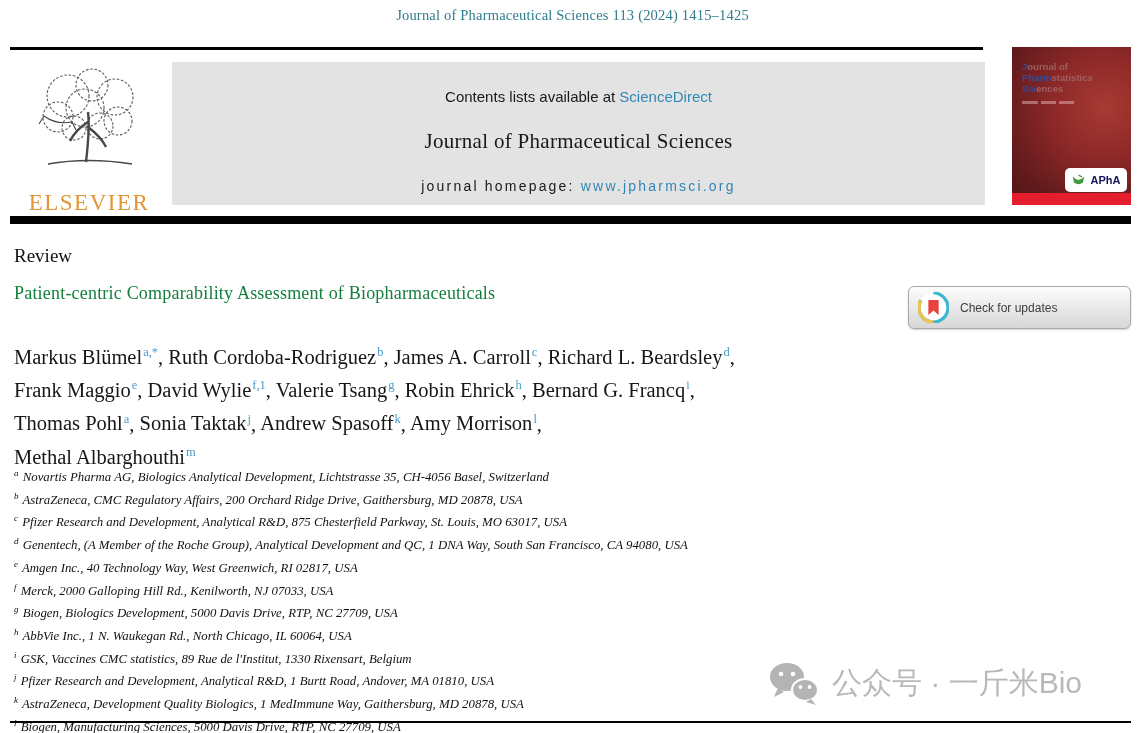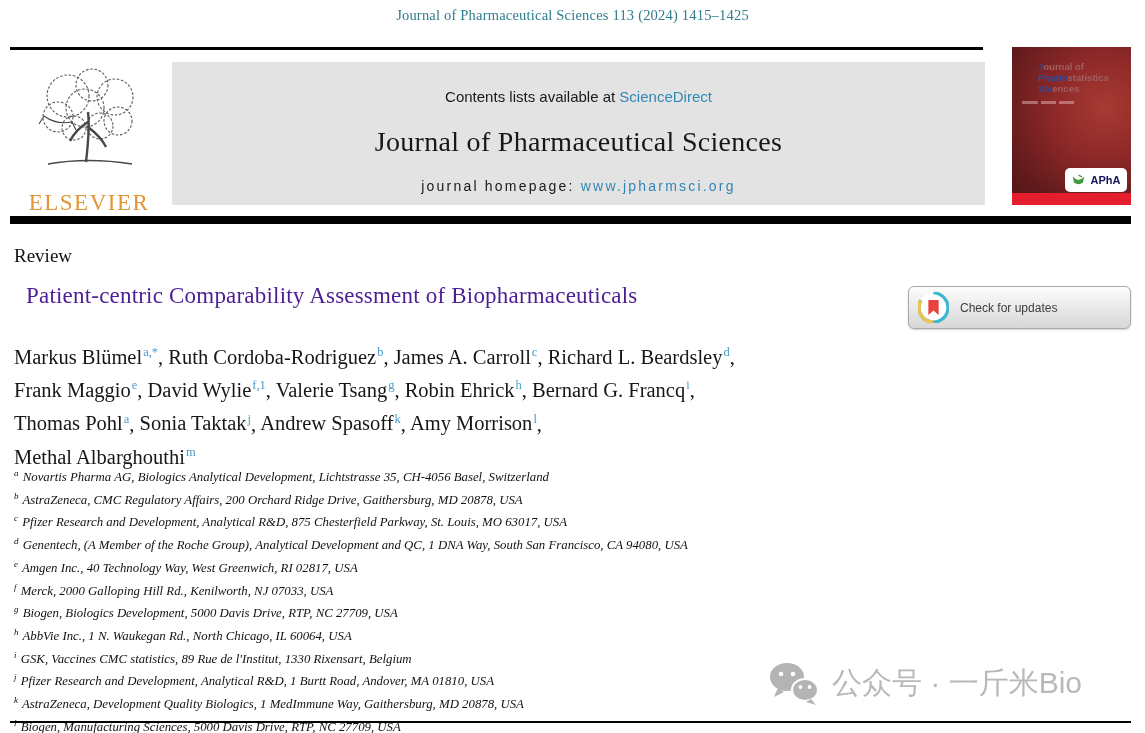--- a/index.html
+++ b/index.html
@@ -33,47 +33,47 @@
 
   
   .banner {
     position: absolute; left: 172px; top: 62px; width: 813px; height: 143px;
     background: #e3e3e3; display: flex; flex-direction: column;
     align-items: center; justify-content: space-between;
     padding: 26px 0 11px;
   }
   .contents-line { font-family: "Liberation Sans", "DejaVu Sans", sans-serif; font-size: 15px; color: #1a1a1a; }
   .contents-line .link { color: #3187b4; text-decoration: none; cursor: pointer; }
-  .journal-title { font-family: "Liberation Serif", serif; font-size: 28px; color: #181818; letter-spacing: 0.3px; }
+  .journal-title { font-family: "Liberation Serif", serif; font-size: 21px; color: #181818; letter-spacing: 0.3px; }
   .homepage-line { font-family: "Liberation Sans", "DejaVu Sans", sans-serif; font-size: 14px; color: #1a1a1a; letter-spacing: 2.2px; }
   .homepage-line .link { color: #3187b4; text-decoration: none; cursor: pointer; }
 
   
   .cover {
     position: absolute; left: 1012px; top: 47px; width: 119px; height: 158px;
     background: radial-gradient(circle at 78% 38%, #a83a33 0%, #8a2727 42%, #611a1c 78%, #501315 100%);
     cursor: pointer; overflow: hidden;
   }
-  .cover-title { position: absolute; left: 26px; top: 14px; font-family: "Liberation Sans", sans-serif; font-size: 9.5px; line-height: 11px; font-weight: bold; }
+  .cover-title { position: absolute; left: 10px; top: 14px; font-family: "Liberation Sans", sans-serif; font-size: 9.5px; line-height: 11px; font-weight: bold; }
   .cover-title b { color: #2b4ea3; }
   .cover-title .muted { color: #a06060; font-weight: bold; }
   .cover-volline { position: absolute; left: 10px; top: 54px; width: 52px; height: 3px;
     background: linear-gradient(90deg, rgba(220,170,170,.55) 0 30%, transparent 30% 36%, rgba(220,170,170,.55) 36% 66%, transparent 66% 72%, rgba(220,170,170,.55) 72% 100%); }
   .cover-badge {
     position: absolute; right: 4px; bottom: 13px; width: 62px; height: 24px;
     background: #fff; border-radius: 5px; display: flex; align-items: center; justify-content: center; gap: 6px;
     font-family: "Liberation Sans", sans-serif; font-size: 11px; font-weight: bold; color: #14145a;
   }
   .cover-stripe { position: absolute; left: 0; bottom: 0; width: 100%; height: 12px; background: #e41e2d; }
 
   
   .review-label { position: absolute; left: 14px; top: 245px; font-size: 19px; color: #121212; }
   .article-title {
-    position: absolute; left: 26px; top: 283px; width: 880px;
-    font-size: 23px; font-weight: normal; color: #4c1d95; letter-spacing: 0.2px;
+    position: absolute; left: 14px; top: 283px; width: 880px;
+    font-size: 18px; font-weight: normal; color: #15803d; letter-spacing: 0.2px;
   }
 
   
   .check-updates {
     position: absolute; left: 908px; top: 286px; width: 223px; height: 43px;
     border: 1px solid #a9a9a9; border-radius: 6px;
     background: linear-gradient(#fdfdfd, #e6e6e6 60%, #d7d7d7);
     box-shadow: 0 1px 2px rgba(0,0,0,.18);
     display: flex; align-items: center; gap: 11px; padding-left: 9px; cursor: pointer;
   }

